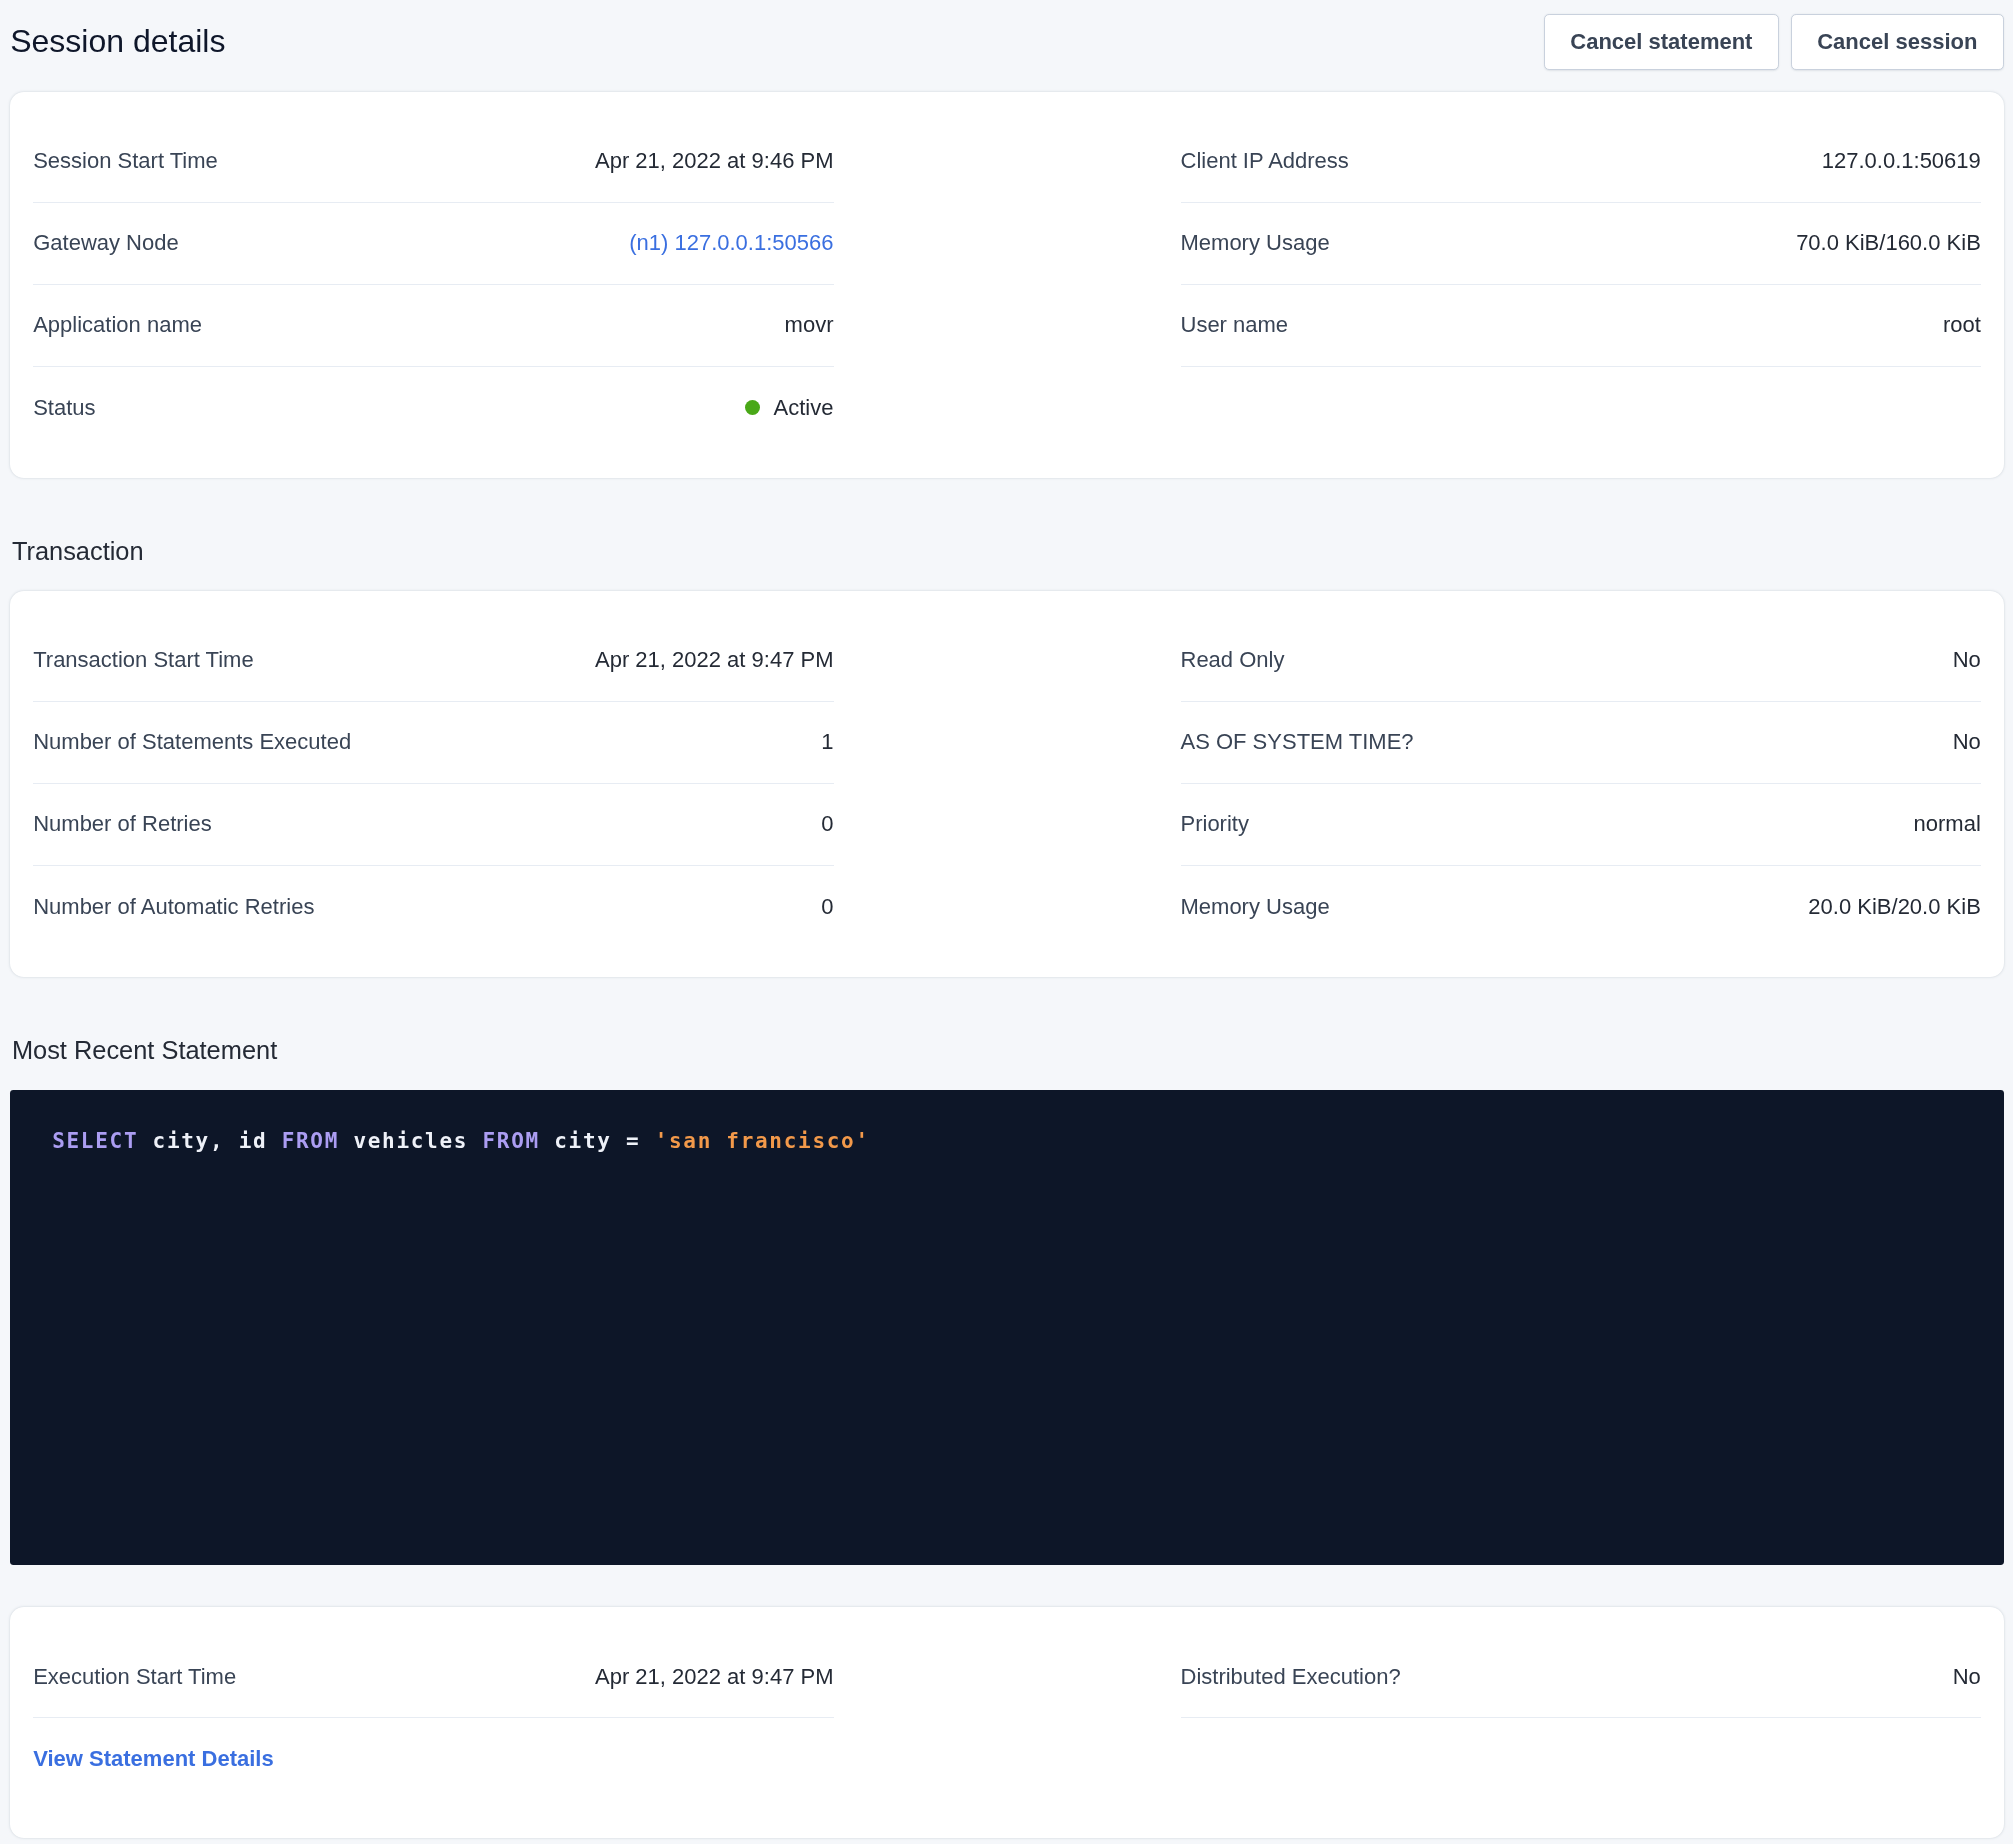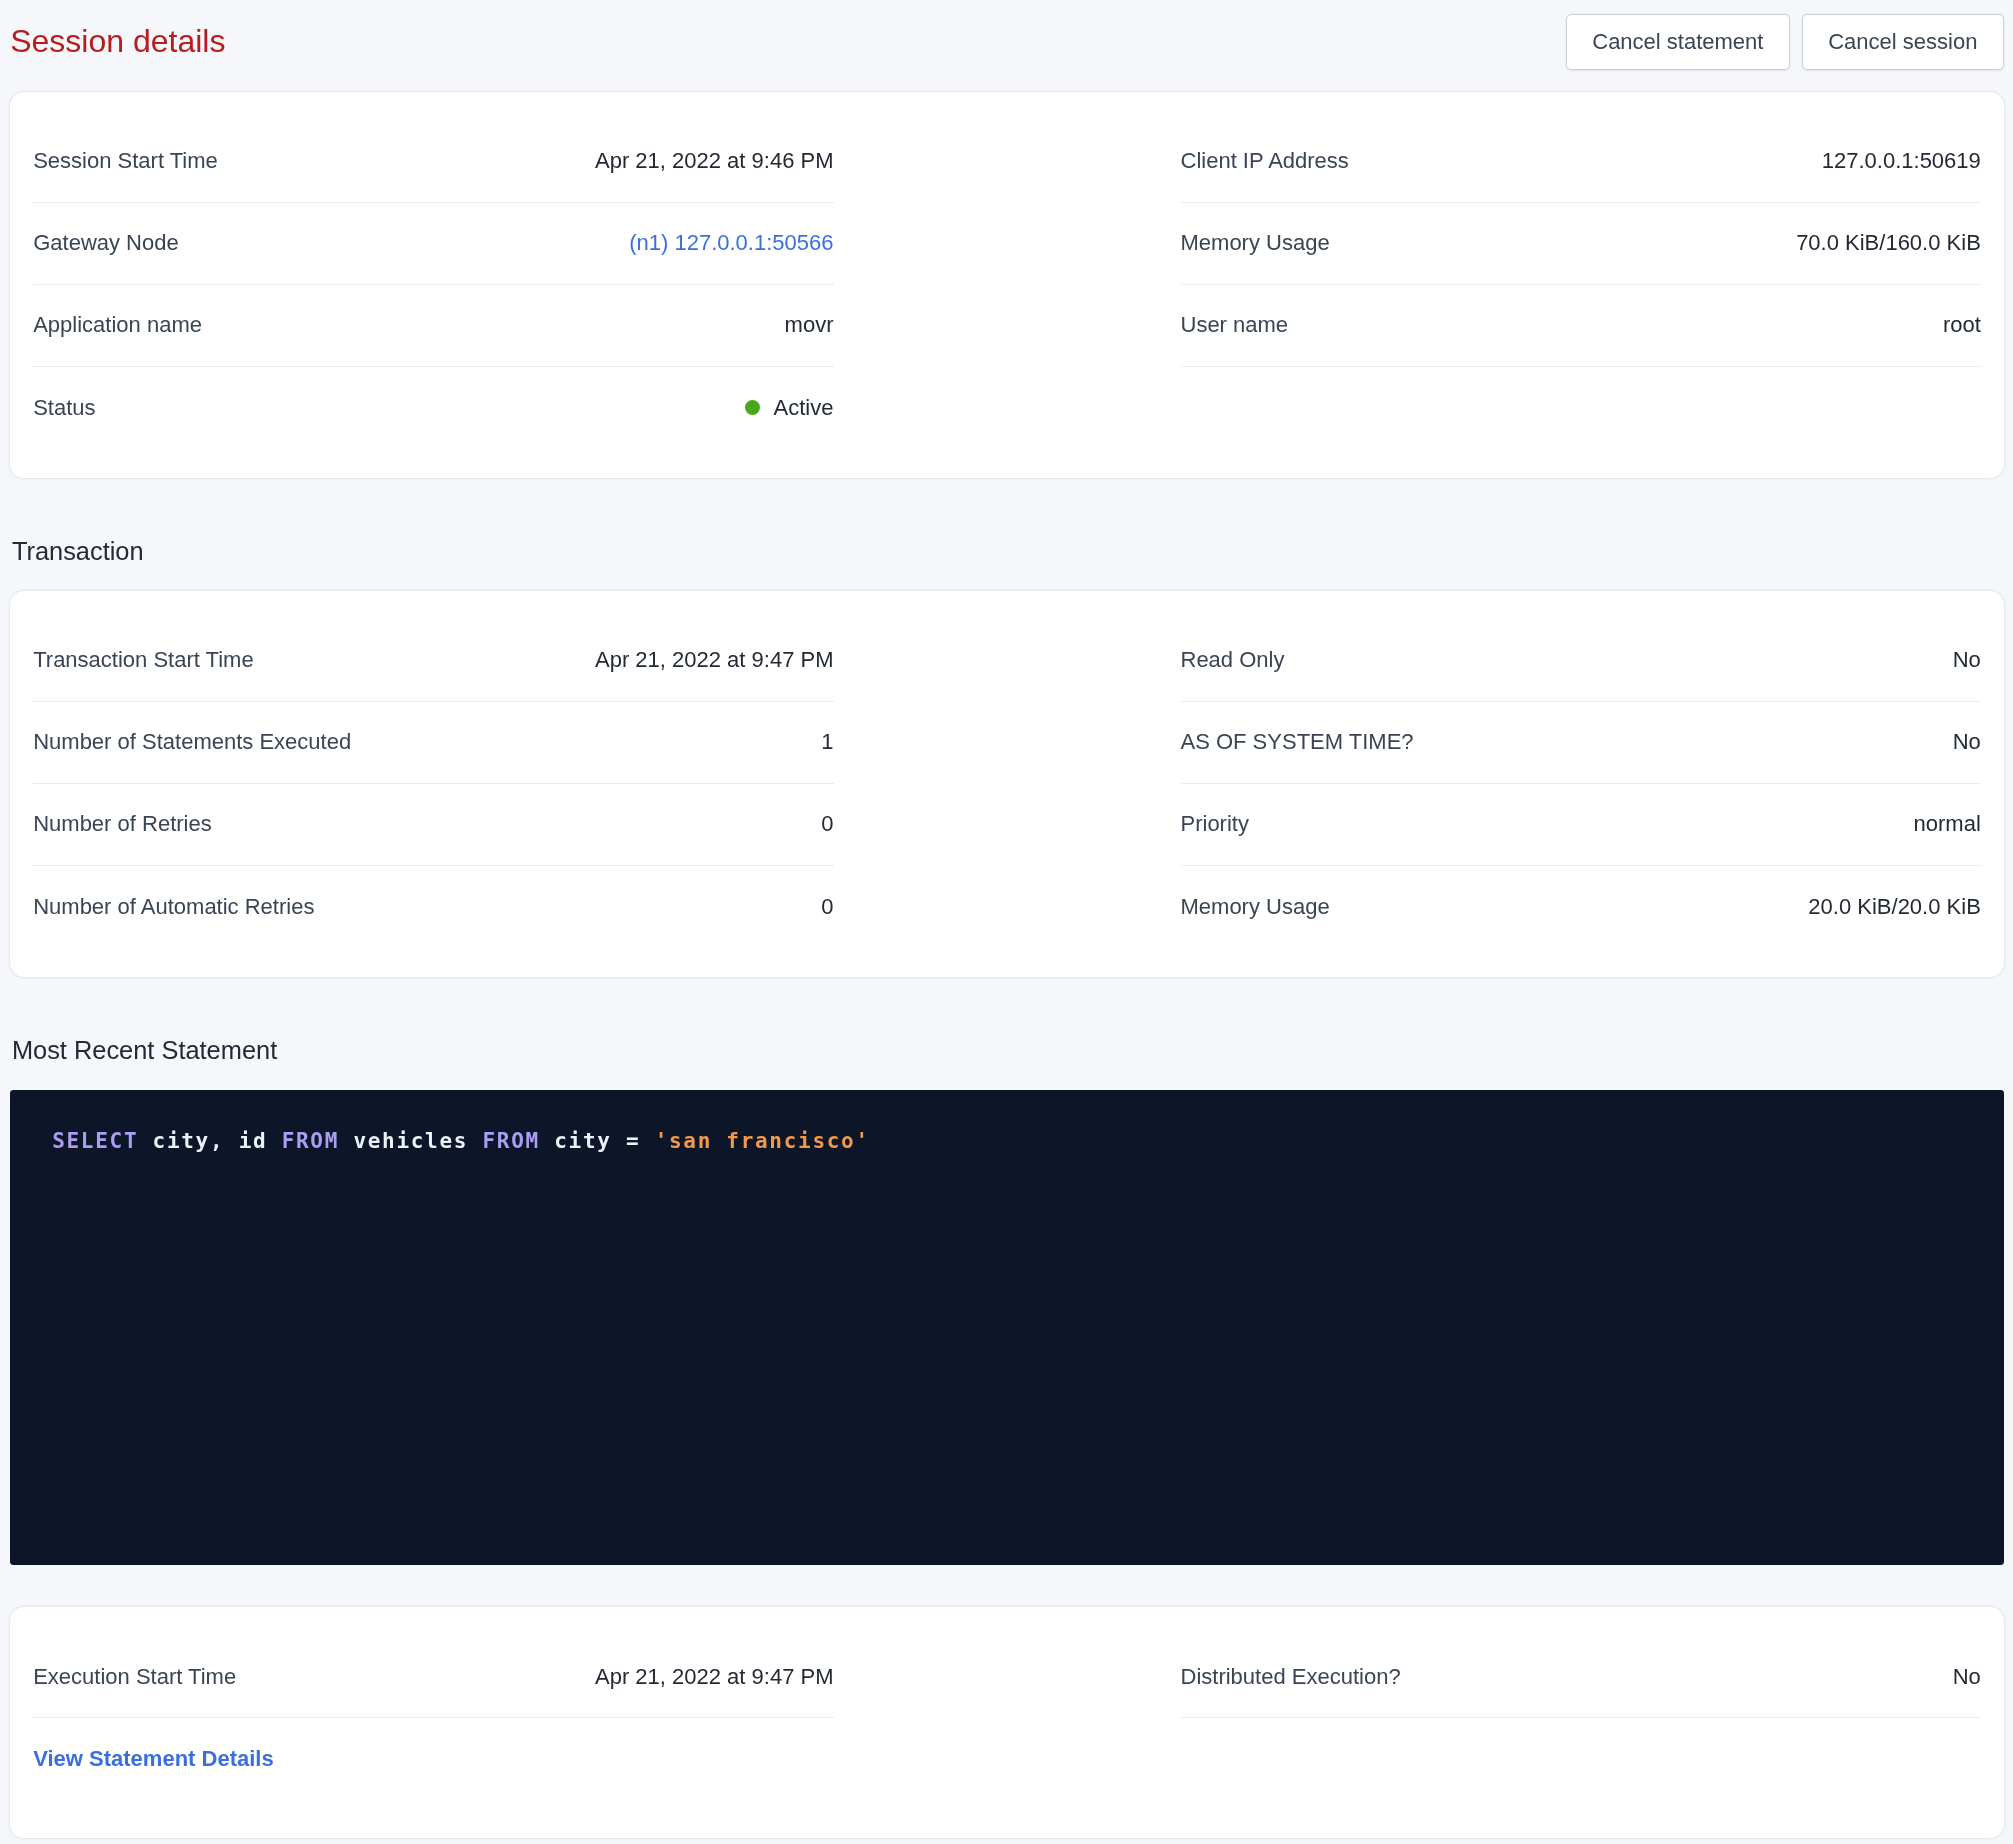--- a/index.html
+++ b/index.html
@@ -9,31 +9,31 @@
     font-family: "Liberation Sans", sans-serif;
     color: #394455;
   }
   .page { padding: 13.6px 10.2px 0 10.2px; }
 
   
   .header {
     display: flex; justify-content: space-between; align-items: center;
     height: 56px; margin-bottom: 22px;
   }
-  .title { font-size: 32px; font-weight: 500; color: #b91c1c; }
+  .title { font-size: 32px; font-weight: 500; color: #0f172a; }
   .btns { display: flex; gap: 12px; }
   .btn {
     background: #ffffff;
     border: 0.8px solid #c9d1dd;
     border-radius: 5.1px;
     height: 56px;
     padding: 0 25.4px;
     font-family: "Liberation Sans", sans-serif;
     font-size: 22px;
-    font-weight: 400;
+    font-weight: 700;
     color: #394455;
     cursor: pointer;
     box-shadow: 0 0.8px 1.7px rgba(67,90,111,.12);
   }
 
   
   .card {
     background: #ffffff;
     border-radius: 14px;
     box-shadow: 0 0 2.5px rgba(67,90,111,.25);

